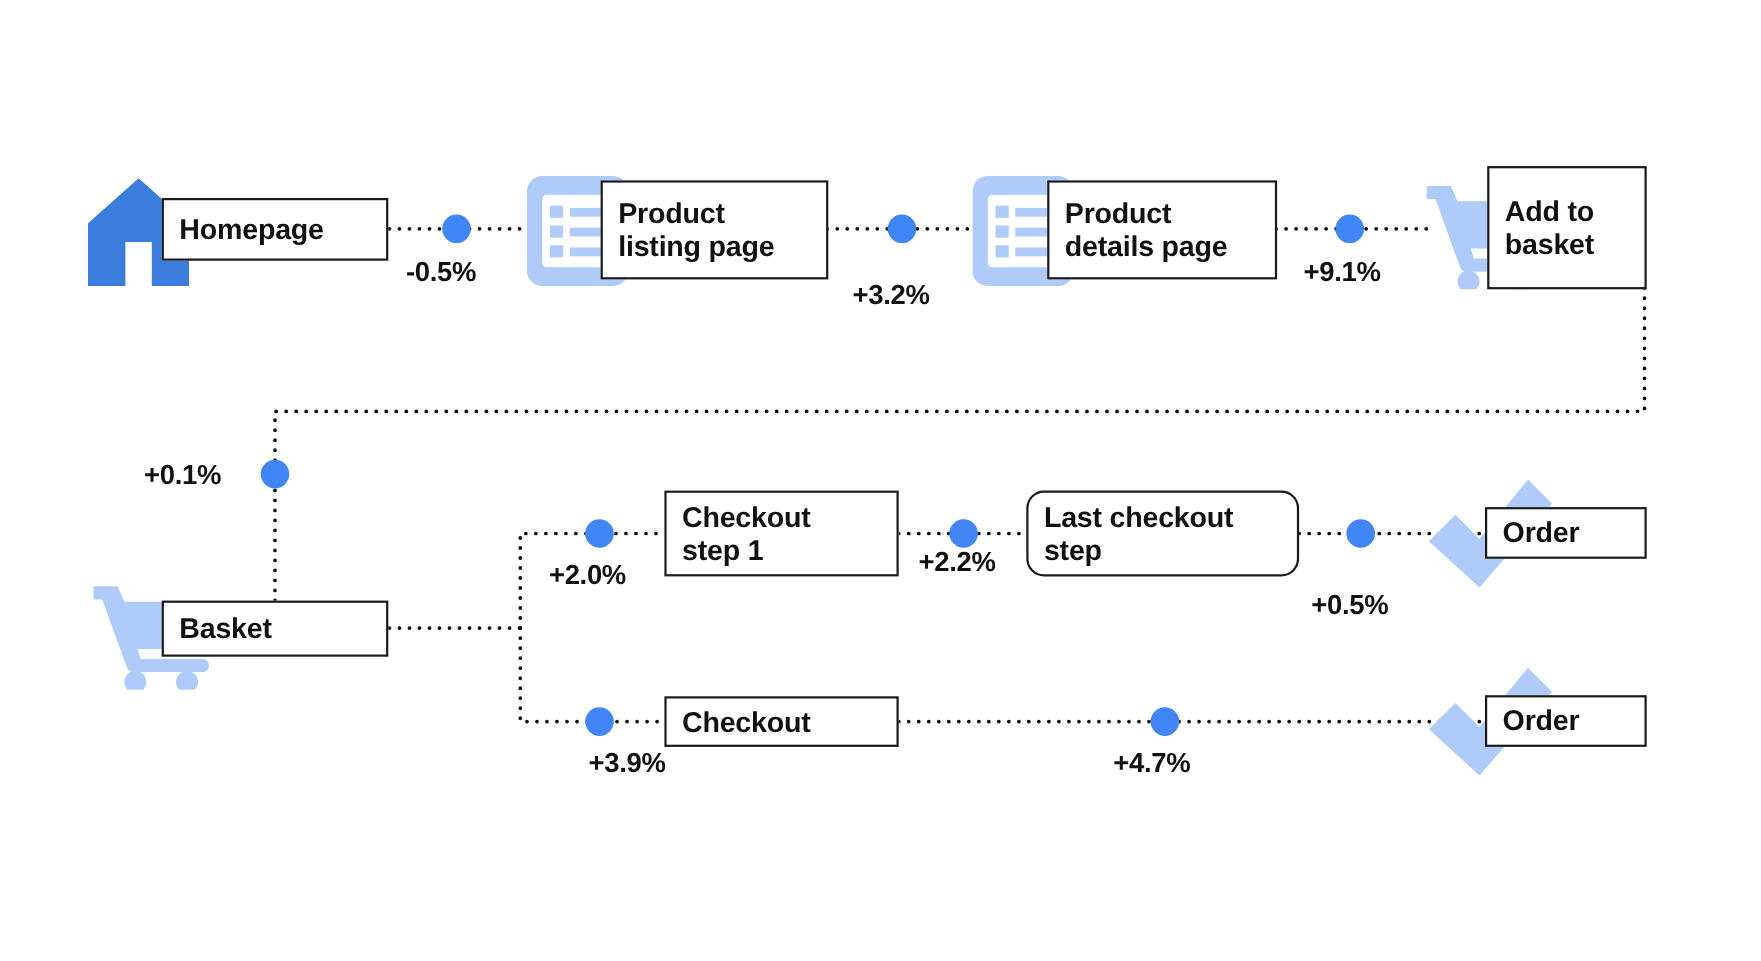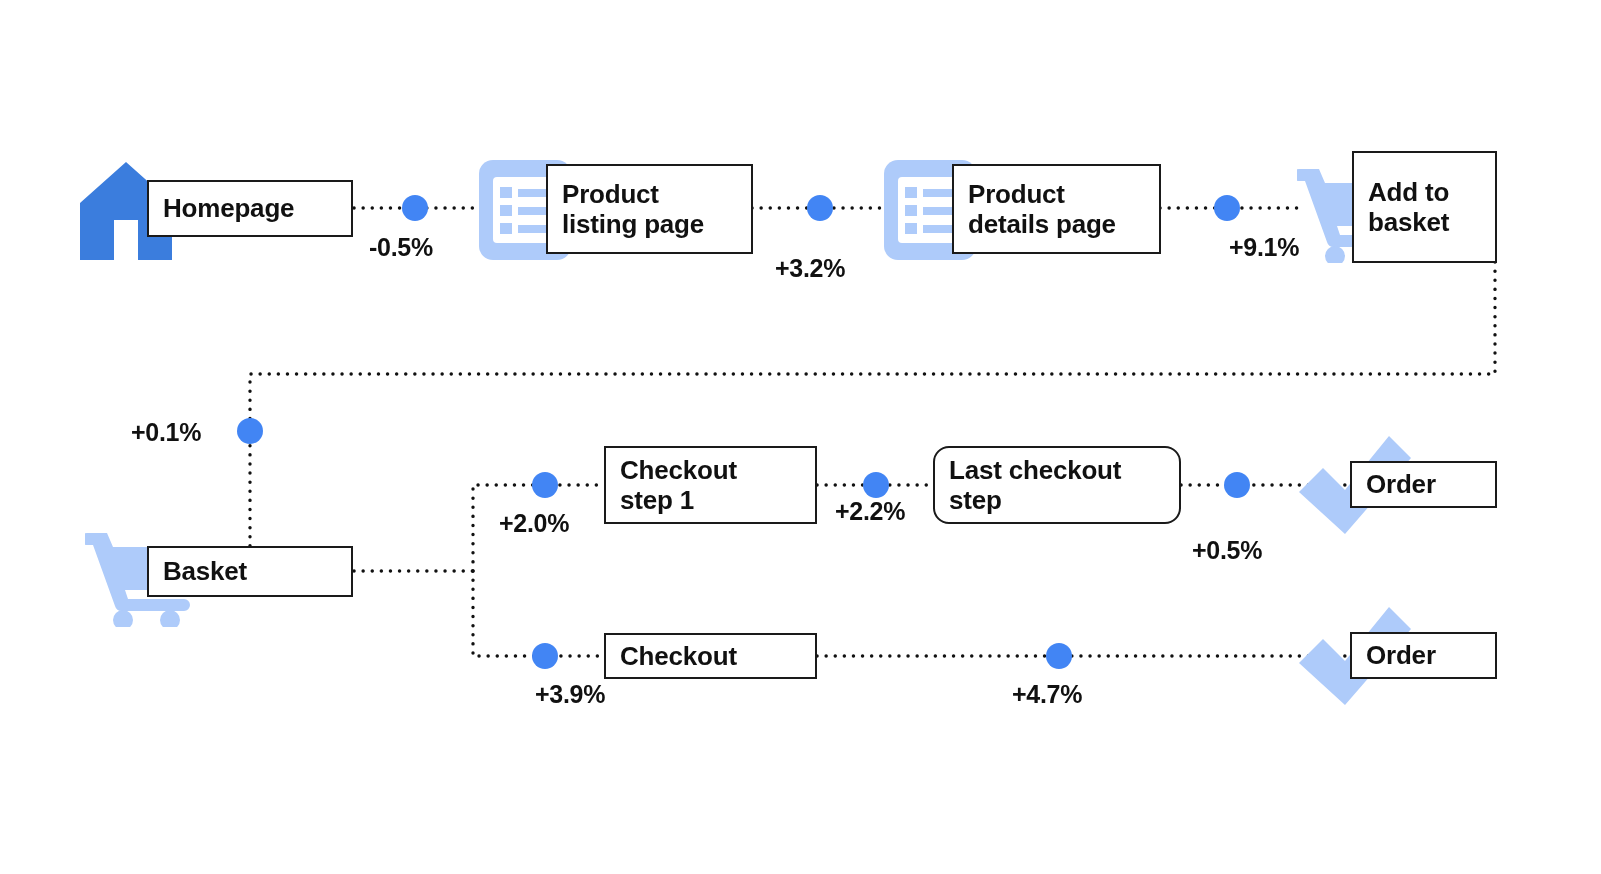--- a/index.html
+++ b/index.html
@@ -170,21 +170,21 @@
   <div class="dot" style="left:1214px;top:195px;"></div>
   <div class="dot" style="left:237px;top:418px;"></div>
   <div class="dot" style="left:532px;top:472px;"></div>
   <div class="dot" style="left:863px;top:472px;"></div>
   <div class="dot" style="left:1224px;top:472px;"></div>
   <div class="dot" style="left:532px;top:643px;"></div>
   <div class="dot" style="left:1046px;top:643px;"></div>
 
   <div class="pct" style="left:369px;top:233px;">-0.5%</div>
   <div class="pct" style="left:775px;top:233px;margin-top:21px;">+3.2%</div>
-  <div class="pct" style="left:1185px;top:233px;margin-left:44px;">+9.1%</div>
+  <div class="pct" style="left:1185px;top:233px;">+9.1%</div>
   <div class="pct" style="left:131px;top:418px;">+0.1%</div>
   <div class="pct" style="left:499px;top:509px;">+2.0%</div>
   <div class="pct" style="left:835px;top:497px;">+2.2%</div>
   <div class="pct" style="left:1192px;top:509px;margin-top:27px;">+0.5%</div>
   <div class="pct" style="left:499px;top:680px;margin-left:36px;">+3.9%</div>
   <div class="pct" style="left:1012px;top:680px;">+4.7%</div>
 
 </div>
 
 </body></html>

